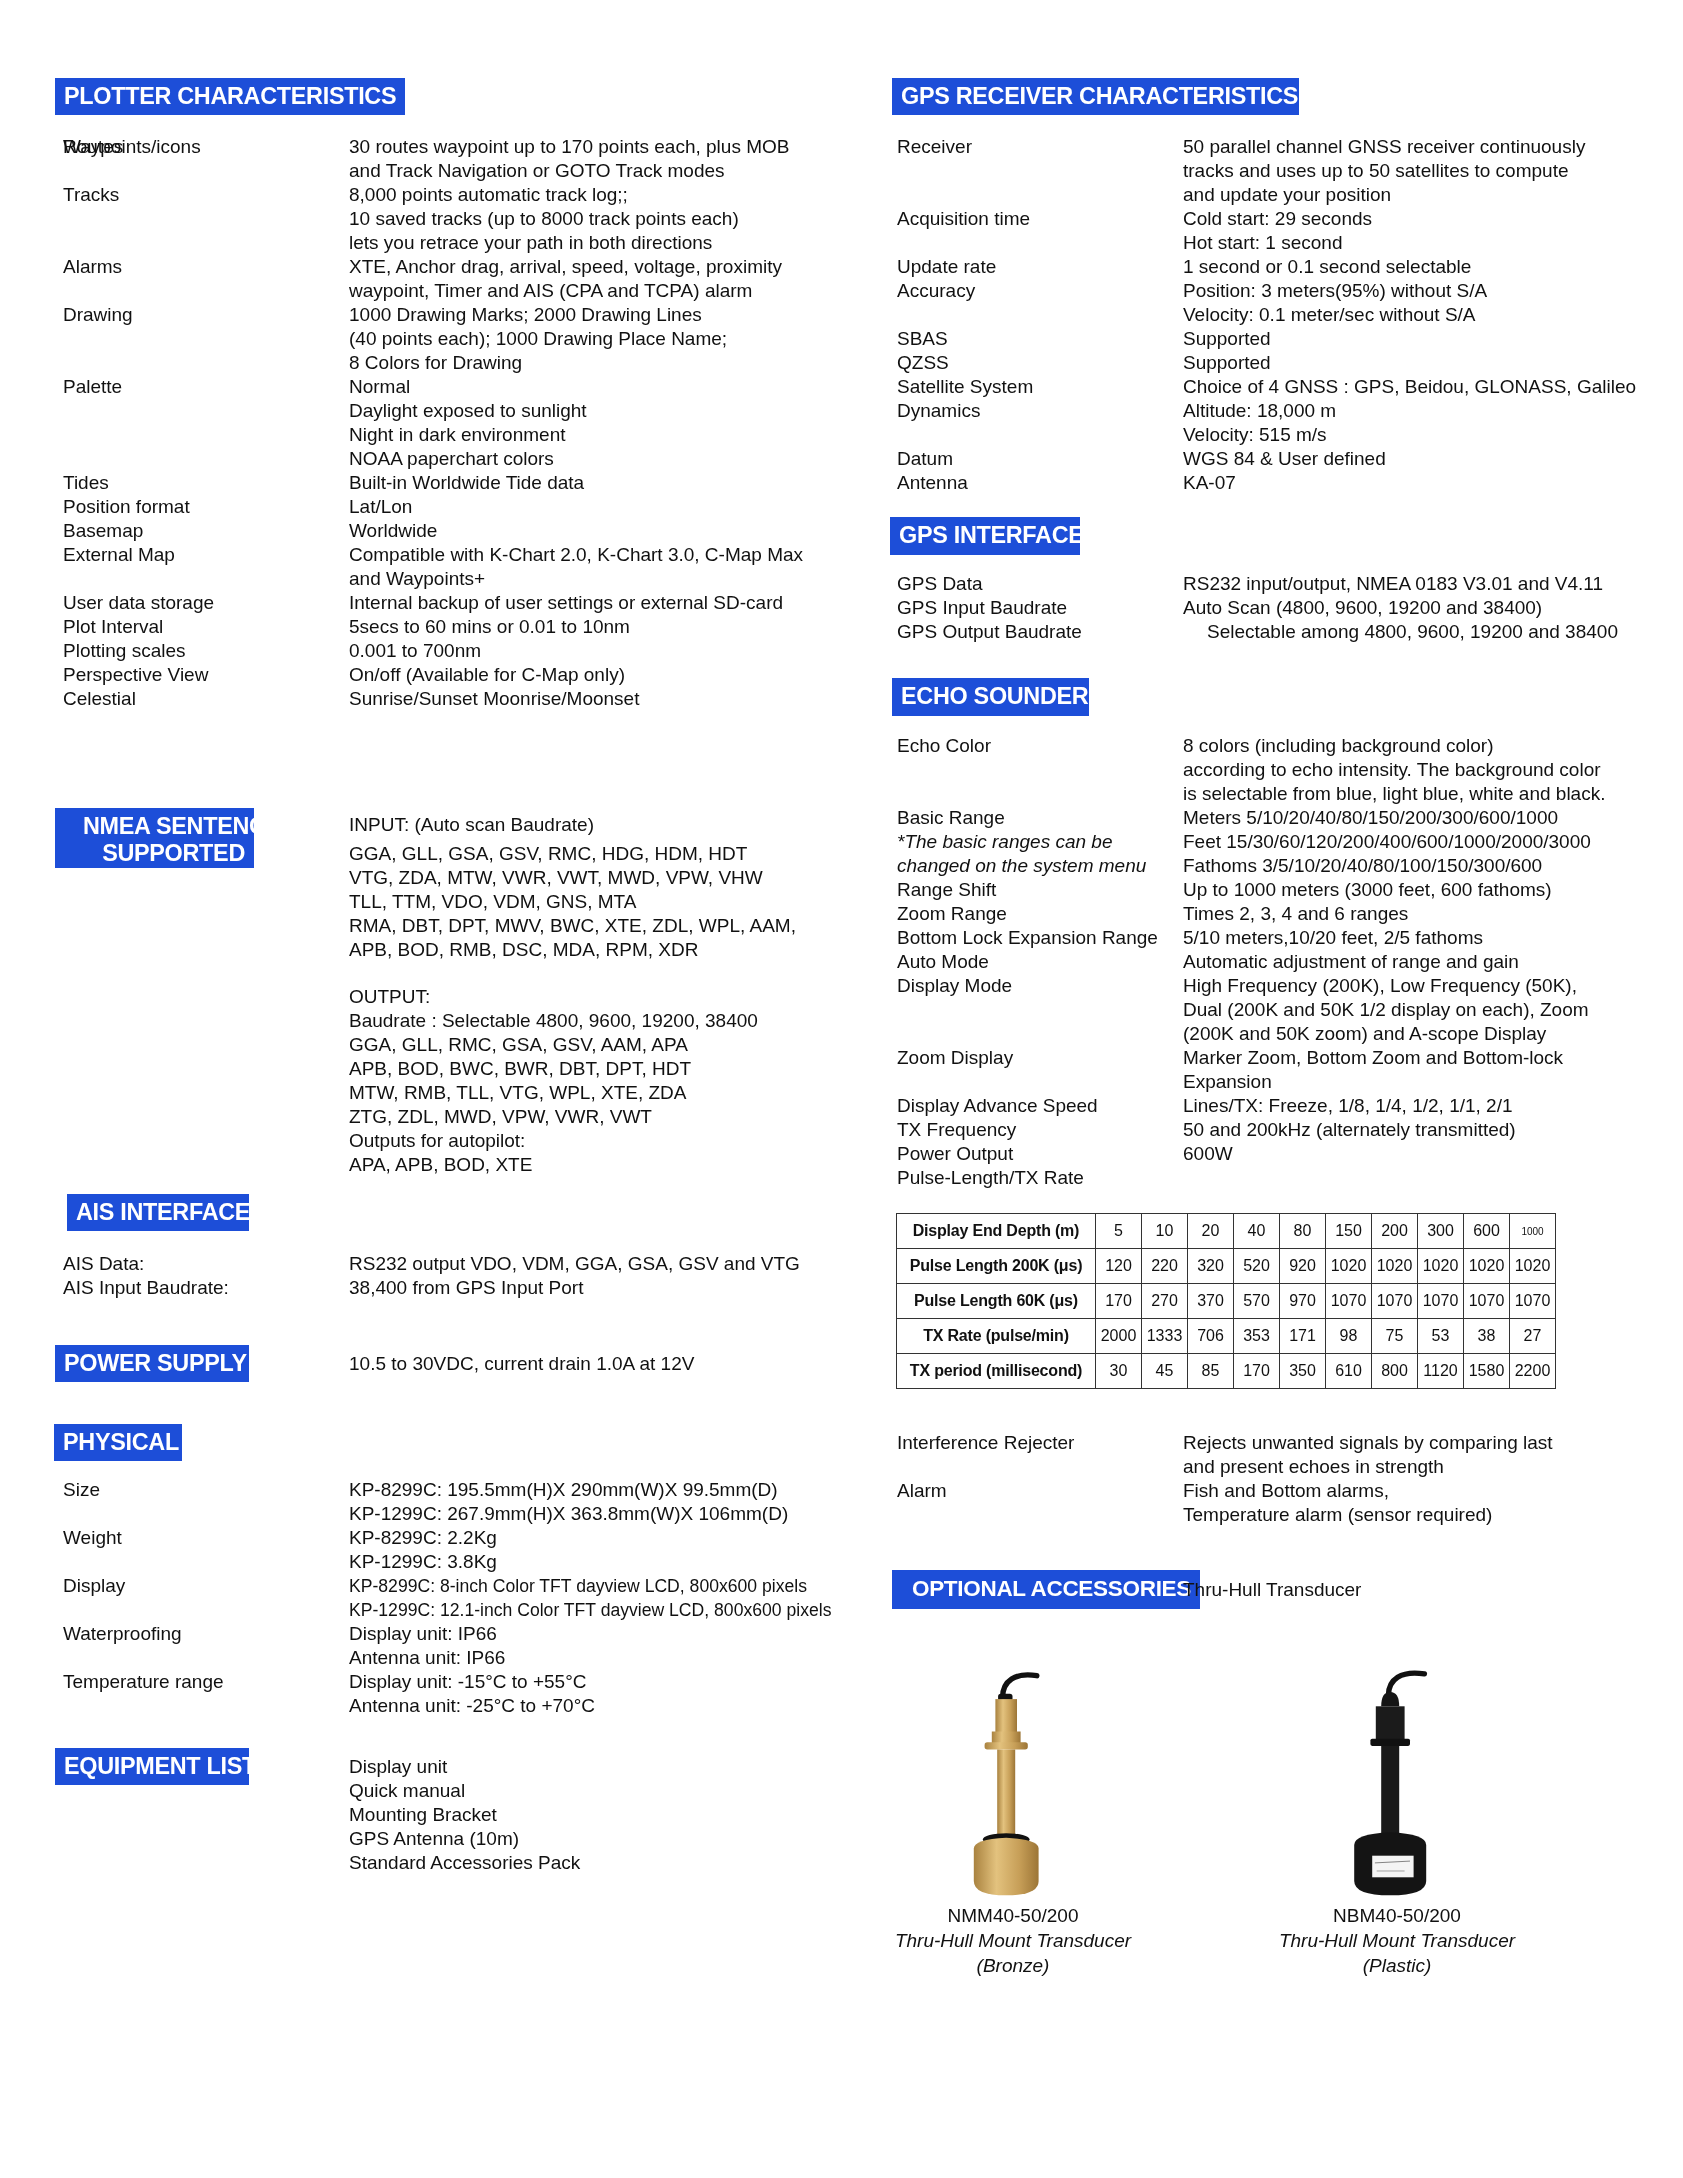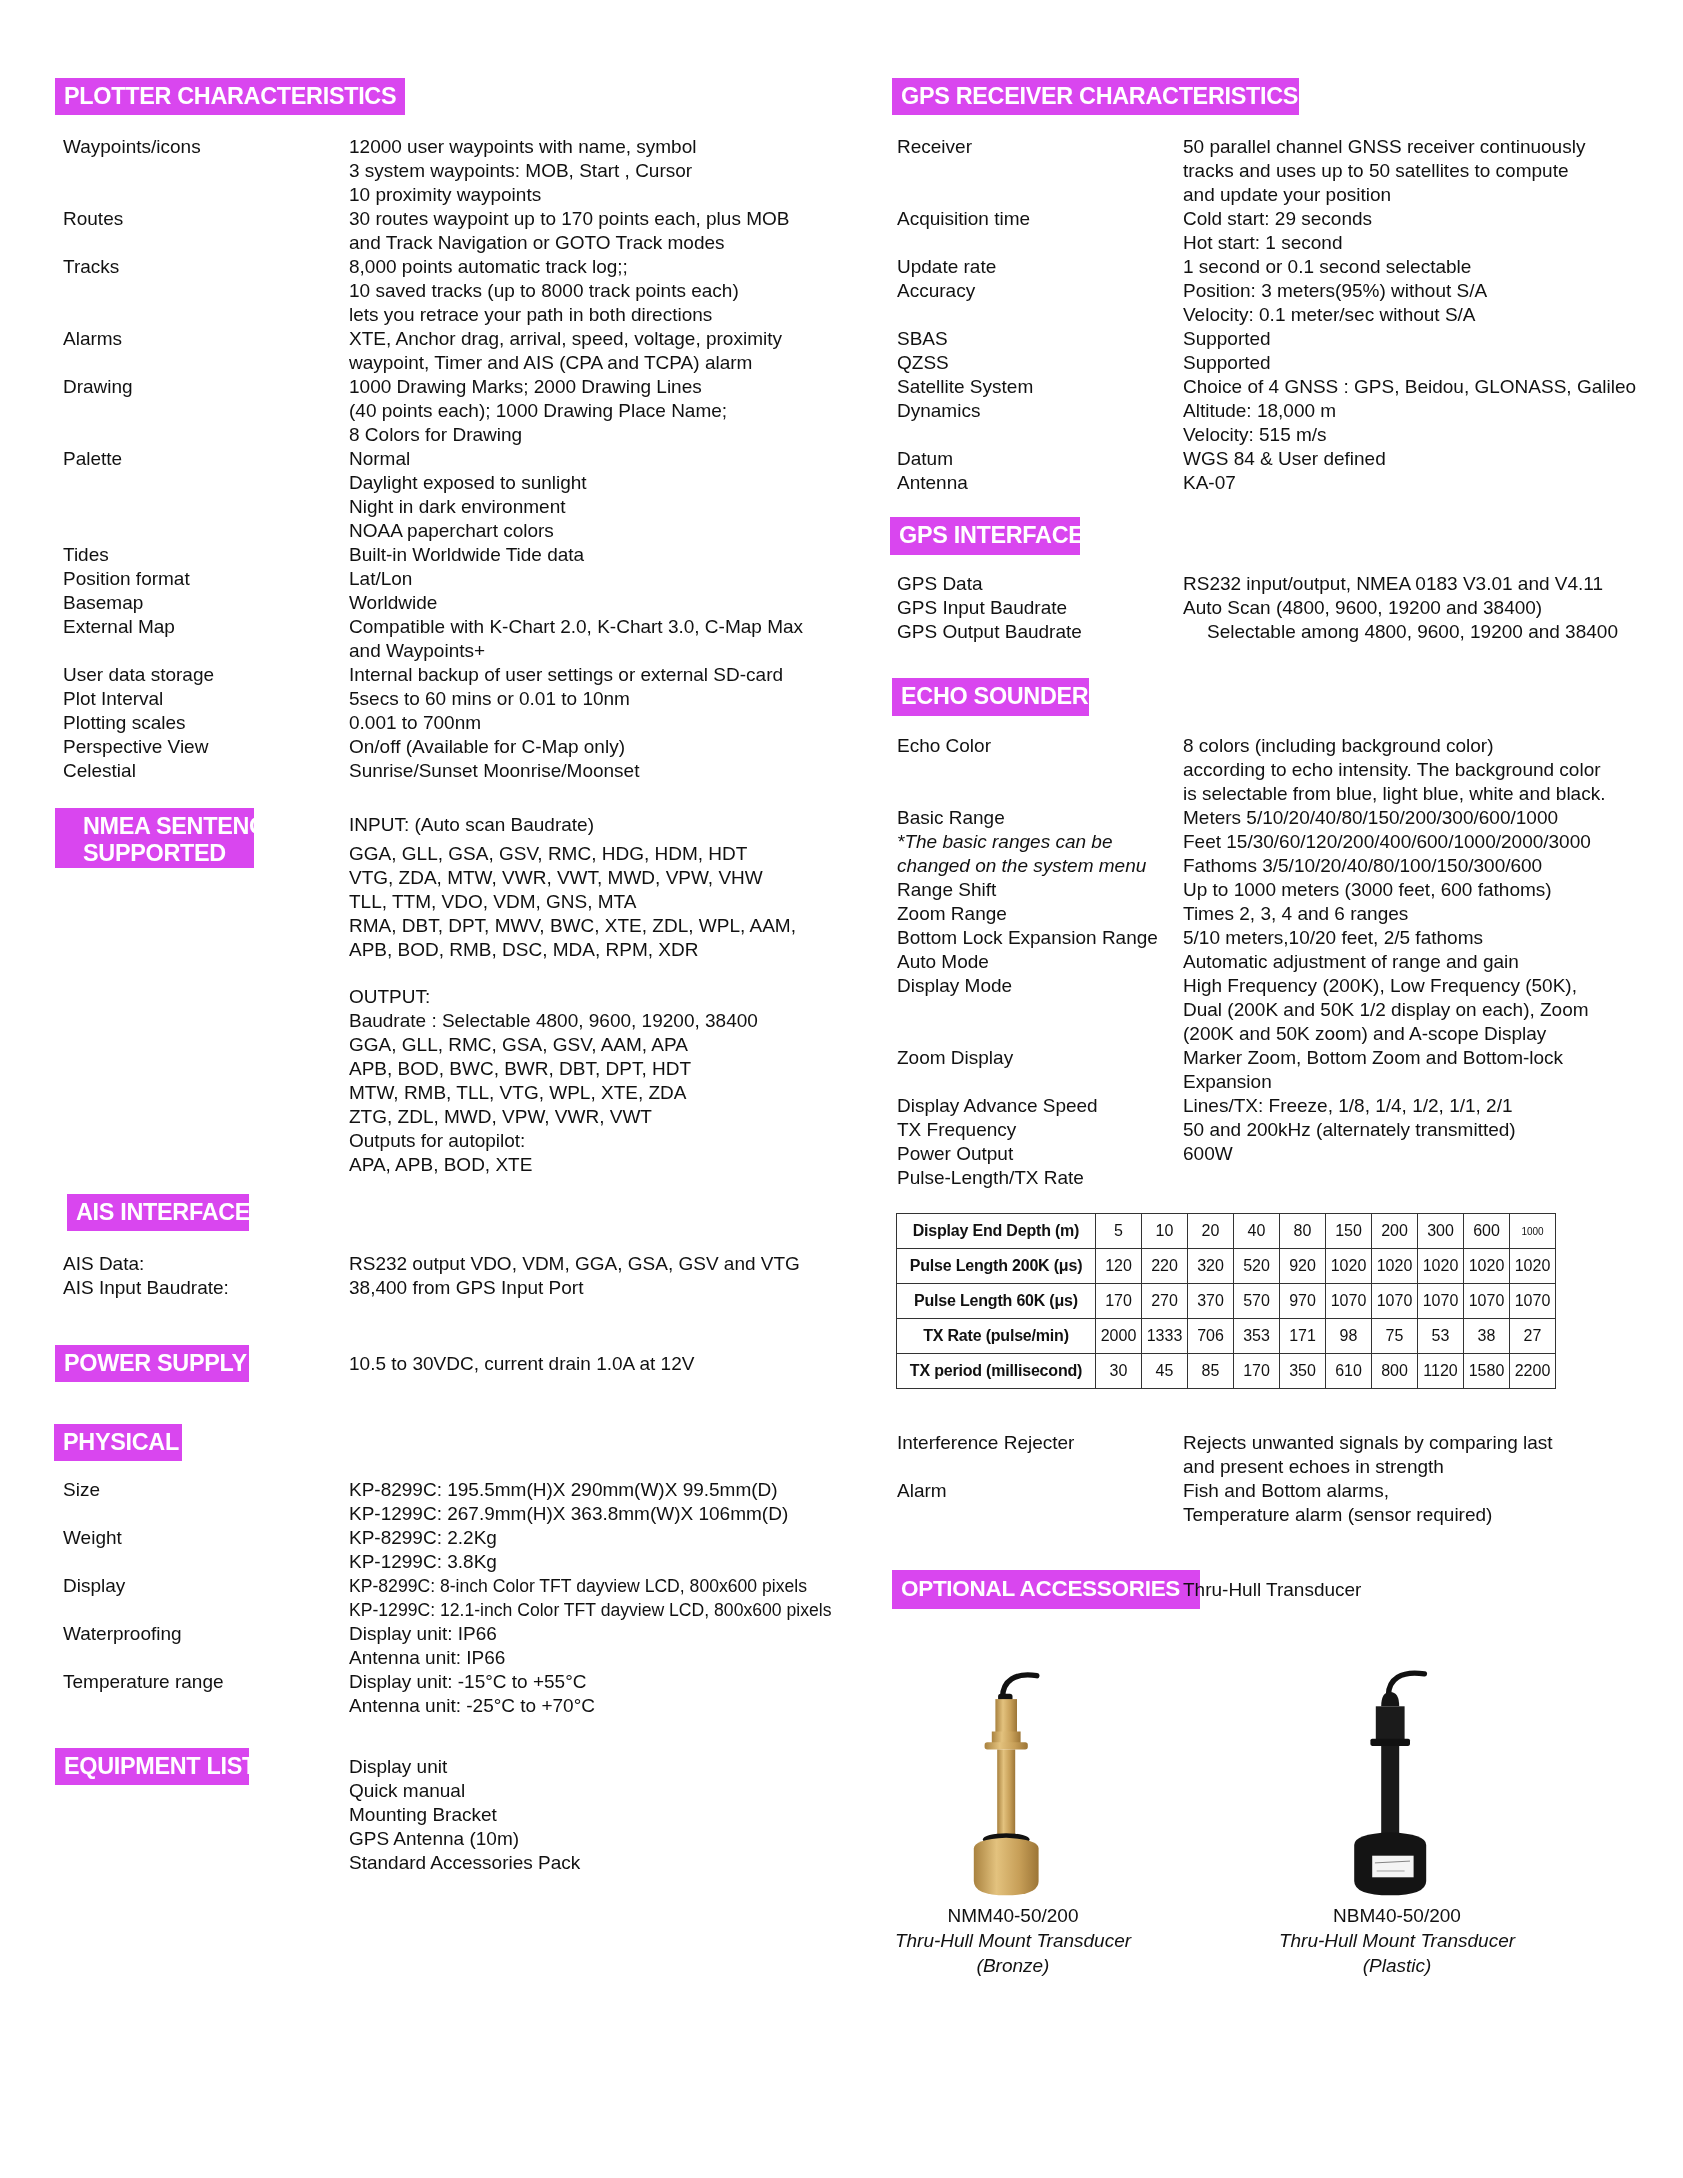--- a/index.html
+++ b/index.html
@@ -1,20 +1,20 @@
 <!DOCTYPE html>
 <html style="font-size:14.4px"><head>
 <meta charset="utf-8">
 <style>
   html, body { margin: 0; padding: 0; background: #ffffff; }
   body { width: 1683px; height: 2178px; position: relative; overflow: hidden;
          font-family: "Liberation Sans", "DejaVu Sans", sans-serif; color: #111; }
-  .badge { position: absolute; background: #d946ef; color: #fff; font-weight: bold;
+  .badge { position: absolute; background: #1d4ed8; color: #fff; font-weight: bold;
            font-family: "Liberation Sans", sans-serif; font-size: 23.4px; line-height: 27px;
-           padding: 5.4px 9px 4.5px 9px; letter-spacing: -0.3px; white-space: nowrap; box-sizing: border-box; }
+           padding: 5.4px 9px 4.5px 9px; letter-spacing: -0.3px; white-space: nowrap; box-sizing: border-box; text-align: right; }
   .badge.two { line-height: 27px; padding: 4.5px 9px 3.6px 9px; }
   .blk { position: absolute; font-size: 19px; line-height: 24px; }
   .row { position: relative; display: flex; }
   .row .lbl { position: absolute; left: 0; white-space: nowrap; }
   .row .val { margin-left: 286px; white-space: nowrap; }
   .rblk .row .val { margin-left: 286px; }
   .line { display: block; white-space: nowrap; }
   .ital { font-style: italic; }
   .indent { padding-left: 24px; }
   table.tx { position: absolute; left: 896px; top: 1213px; border-collapse: collapse;
@@ -27,25 +27,20 @@
   .prod { position: absolute; }
 </style>
 </head>
 <body>
 
 <div class="badge" style="left:55px; top:78px; width:350px; height:37px;">PLOTTER CHARACTERISTICS</div>
 
 <div class="blk" style="left:63px; top:135px;">
   <div class="row">
       <span class="lbl">Waypoints/icons</span>
-      <span class="val">
-        <span class="line">12000 user waypoints with name, symbol</span>
-        <span class="line">3 system waypoints: MOB, Start , Cursor</span>
-        <span class="line">10 proximity waypoints</span>
-      </span>
     </div>
   <div class="row">
       <span class="lbl">Routes</span>
       <span class="val">
         <span class="line">30 routes waypoint up to 170 points each, plus MOB</span>
         <span class="line">and Track Navigation or GOTO Track modes</span>
       </span>
     </div>
   <div class="row">
       <span class="lbl">Tracks</span>

